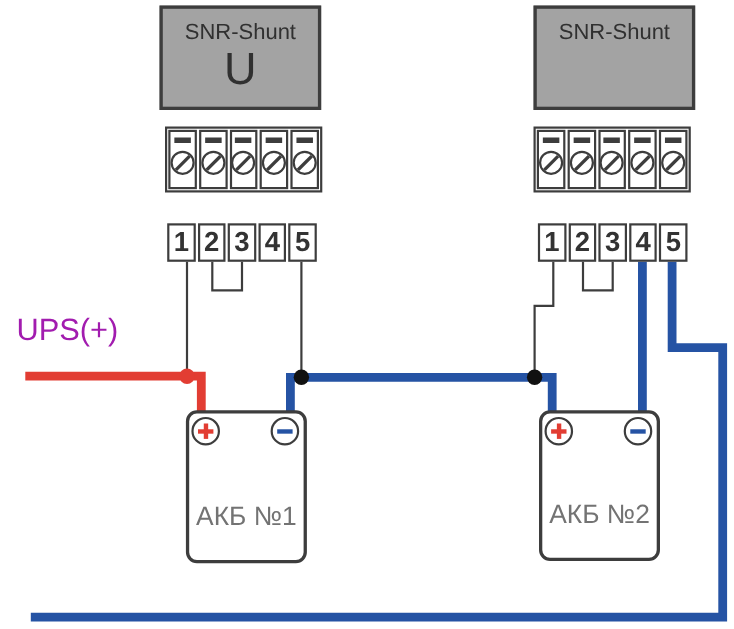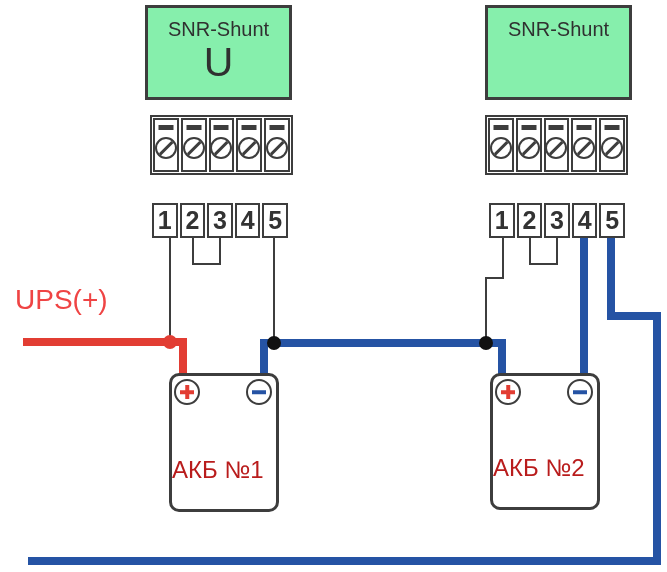--- a/index.html
+++ b/index.html
@@ -14,21 +14,21 @@
   .canvas{position:relative;width:667px;height:572px;background:#ffffff;overflow:hidden;}
 
   .wires{position:absolute;left:0;top:0;pointer-events:none;}
   .wire-thick{fill:none;stroke-width:8;}
   .wire-thin{fill:none;stroke-width:2;stroke:var(--signal-wire,#3d3d3d);}
   .wire-pos{stroke:var(--positive-wire,#e23d33);}
   .wire-neg{stroke:var(--negative-wire,#2553a4);}
   .dot-neg{fill:#111111;}
   .dot-pos{fill:var(--positive-wire,#e23d33);}
 
-  .shunt-box{position:absolute;width:147px;height:95px;border:3px solid #3d3d3d;background:#86efac;
+  .shunt-box{position:absolute;width:147px;height:95px;border:3px solid #3d3d3d;background:#a3a3a3;
     display:flex;flex-direction:column;align-items:center;}
   .shunt-box.u1{left:145px;top:5px;}
   .shunt-box.u2{left:485px;top:5px;}
   .shunt-title{margin-top:11px;font-size:20px;line-height:1;color:#303030;}
   .shunt-mode{margin-top:3px;font-size:41px;line-height:1;color:#303030;}
 
   .screw-block{position:absolute;width:143px;height:60px;border:2px solid #3d3d3d;background:#fff;
     display:flex;padding:1px;}
   .screw-block.u1{left:150px;top:115px;}
   .screw-block.u2{left:485px;top:115px;}
@@ -51,23 +51,23 @@
   .battery{position:absolute;width:110px;border:3px solid #3d3d3d;border-radius:10px;background:#ffffff;}
   .battery.b1{left:169px;top:373px;height:139px;}
   .battery.b2{left:490px;top:373px;height:137px;}
   .bat-term{position:absolute;top:3px;width:26px;height:26px;border:2.5px solid #3d3d3d;border-radius:50%;background:#fff;}
   .bat-term.plus{left:2px;}
   .bat-term.minus{right:4px;}
   .bat-term .bar-h{position:absolute;left:50%;top:50%;width:14px;height:3.5px;transform:translate(-50%,-50%);}
   .bat-term .bar-v{position:absolute;left:50%;top:50%;width:3.5px;height:14px;transform:translate(-50%,-50%);}
   .bat-term.plus .bar-h,.bat-term.plus .bar-v{background:var(--positive-wire,#e23d33);}
   .bat-term.minus .bar-h{background:var(--negative-wire,#2553a4);}
-  .bat-label{position:absolute;left:0;right:0;bottom:25px;text-align:left;font-size:24px;color:#b91c1c;}
+  .bat-label{position:absolute;left:0;right:0;bottom:25px;text-align:center;font-size:24px;color:#737373;}
 
-  .ups-label{position:absolute;font-size:28px;color:#ef4444;}
+  .ups-label{position:absolute;font-size:28px;color:#a21caf;}
   .ups-label.pos{left:15px;top:284px;}
   .ups-label.neg{left:17px;top:518px;}
 </style>
 </head>
 <body>
 
 <div class="canvas">
 
   <svg class="wires" width="667" height="572" viewBox="0 0 667 572">
 

